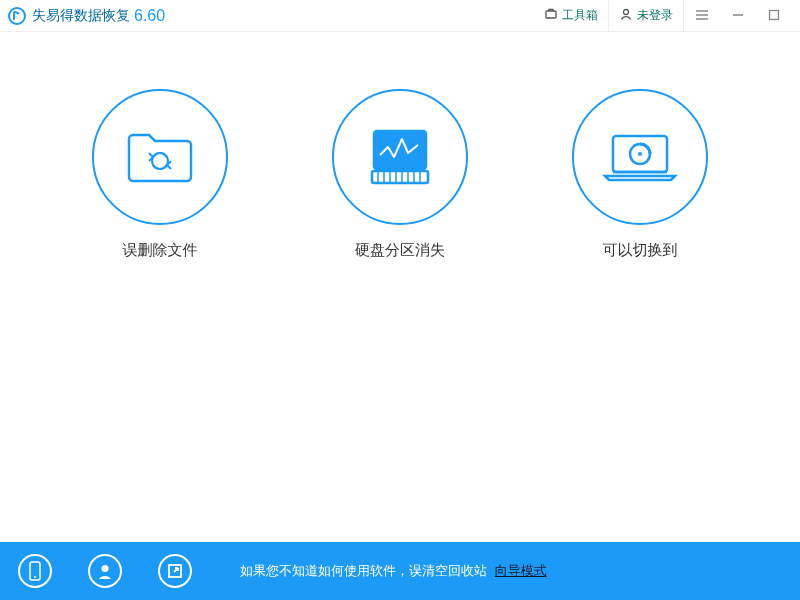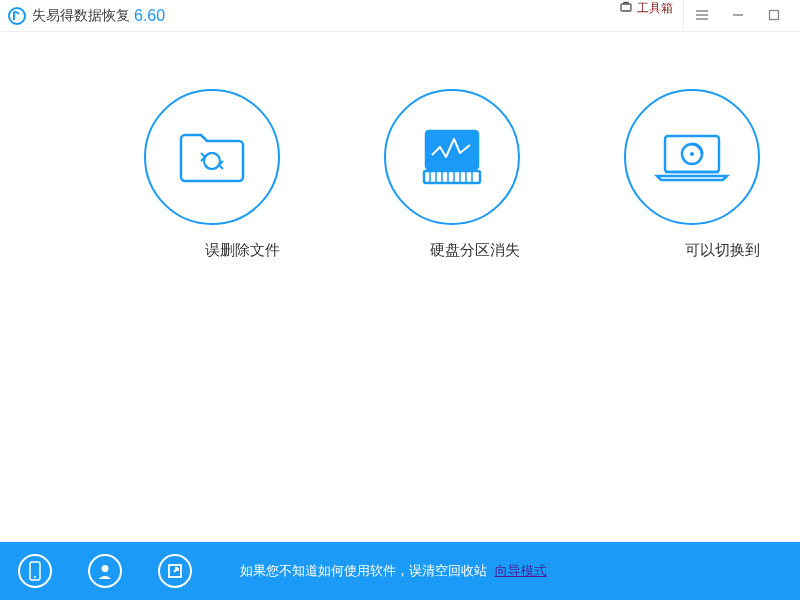--- a/index.html
+++ b/index.html
@@ -1,36 +1,36 @@
 <!DOCTYPE html>
 <html><head>
   <meta charset="utf-8">
   <style>
     * { margin: 0; padding: 0; box-sizing: border-box; }
     body { width: 800px; height: 600px; font-family: "Microsoft YaHei", Arial, sans-serif; background: #fff; overflow: hidden; position: relative; }
     
     .titlebar { height: 32px; display: flex; align-items: center; padding: 0 8px; border-bottom: 1px solid #eee; }
     .app-logo { width: 18px; height: 18px; margin-right: 6px; display: flex; align-items: center; justify-content: center; }
-    .app-title { color: #404040; font-size: 14px; font-weight: 400; }
+    .app-title { color: #0369a1; font-size: 14px; font-weight: 400; }
     .app-version { color: #1b9af7; font-size: 16px; margin-left: 4px; }
     .titlebar-spacer { flex: 1; }
-    .titlebar-btn { display: flex; align-items: flex-start; gap: 4px; padding: 0 10px; font-size: 12px; color: #7f1d1d; cursor: pointer; height: 32px; border-right: 1px solid #eee; }
+    .titlebar-btn { display: flex; align-items: center; gap: 4px; padding: 0 10px; font-size: 12px; color: #0f766e; cursor: pointer; height: 32px; border-right: 1px solid #eee; }
     .titlebar-icon-btn { width: 36px; height: 32px; display: flex; align-items: center; justify-content: center; cursor: pointer; color: #888; }
     
     .main-content { display: grid; grid-template-columns: repeat(3, 1fr); grid-template-rows: repeat(2, 1fr); padding: 30px 40px; height: 510px; }
-    .option-card { display: flex; flex-direction: column; align-items: flex-end; justify-content: center; cursor: pointer; position: relative; }
+    .option-card { display: flex; flex-direction: column; align-items: center; justify-content: center; cursor: pointer; position: relative; }
     .option-circle { width: 136px; height: 136px; border: 2px solid #1b9af7; border-radius: 50%; display: flex; align-items: center; justify-content: center; color: #1b9af7; margin-bottom: 16px; }
     .option-label { font-size: 15px; color: #333; }
     .option-card.highlighted { outline: 2px solid #d93030; outline-offset: -12px; }
     
     .bottom-bar { position: absolute; bottom: 0; left: 0; right: 0; height: 58px; background: #1b9af7; display: flex; align-items: center; }
     .bottom-icon { width: 70px; height: 58px; display: flex; flex-direction: column; align-items: center; justify-content: center; color: #fff; cursor: pointer; }
     .bottom-icon-circle { width: 34px; height: 34px; border: 2px solid #fff; border-radius: 50%; display: flex; align-items: center; justify-content: center; }
     .bottom-bar-text { color: #fff; font-size: 13px; padding-left: 30px; }
-    .wizard-link { color: #4c1d95; text-decoration: underline; margin-left: 4px; cursor: pointer; }
+    .wizard-link { color: #0f172a; text-decoration: underline; margin-left: 4px; cursor: pointer; }
   </style>
 </head>
 <body>
 
 <div class="titlebar">
   <div class="app-logo">
     <svg width="18" height="18" viewBox="0 0 18 18">
         <circle cx="9" cy="9" r="8" fill="none" stroke="#1b9af7" stroke-width="2"></circle>
         <path d="M6 5 L6 13 M6 5 A 5 5 0 0 1 11 7" stroke="#1b9af7" stroke-width="2" fill="none"></path>
       </svg>
@@ -39,20 +39,29 @@
   <span class="app-version">6.60</span>
   <div class="titlebar-spacer"></div>
   <div class="titlebar-btn">
     <span>
       <svg width="14" height="14" viewBox="0 0 14 14">
           <rect x="2" y="4" width="10" height="7" rx="1" fill="none" stroke="#555" stroke-width="1.3"></rect>
           <path d="M5 4 V2.5 H9 V4" fill="none" stroke="#555" stroke-width="1.3"></path>
         </svg>
     </span>
     <span>工具箱</span>
+  </div>
+  <div class="titlebar-btn">
+    <span>
+      <svg width="14" height="14" viewBox="0 0 14 14">
+          <circle cx="7" cy="5" r="2.5" fill="none" stroke="#555" stroke-width="1.3"></circle>
+          <path d="M2.5 12.5 A5 5 0 0 1 11.5 12.5" fill="none" stroke="#555" stroke-width="1.3"></path>
+        </svg>
+    </span>
+    <span>未登录</span>
   </div>
   <div class="titlebar-icon-btn">
     <span>
       <svg width="14" height="12" viewBox="0 0 14 12">
           <line x1="1" y1="2" x2="13" y2="2" stroke="#888" stroke-width="1.5"></line>
           <line x1="1" y1="6" x2="13" y2="6" stroke="#888" stroke-width="1.5"></line>
           <line x1="1" y1="10" x2="13" y2="10" stroke="#888" stroke-width="1.5"></line>
         </svg>
     </span>
   </div>

